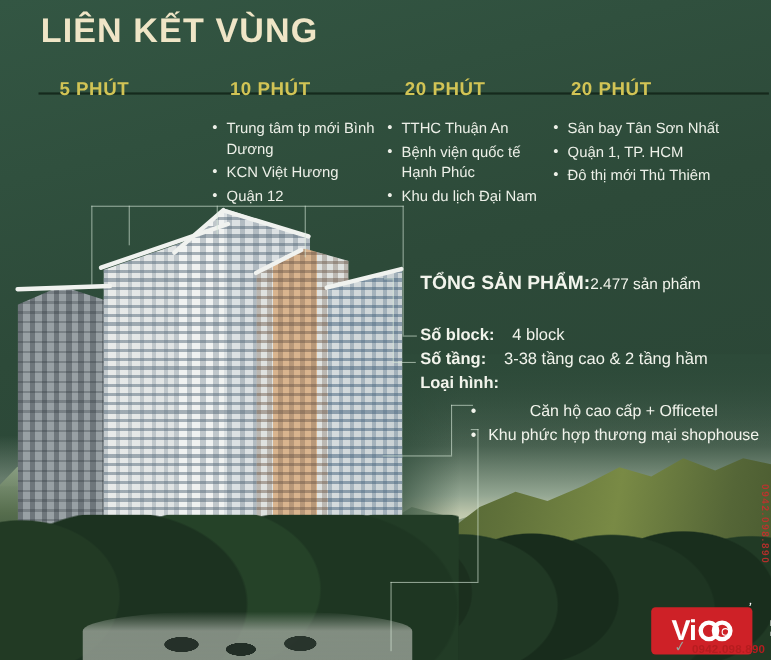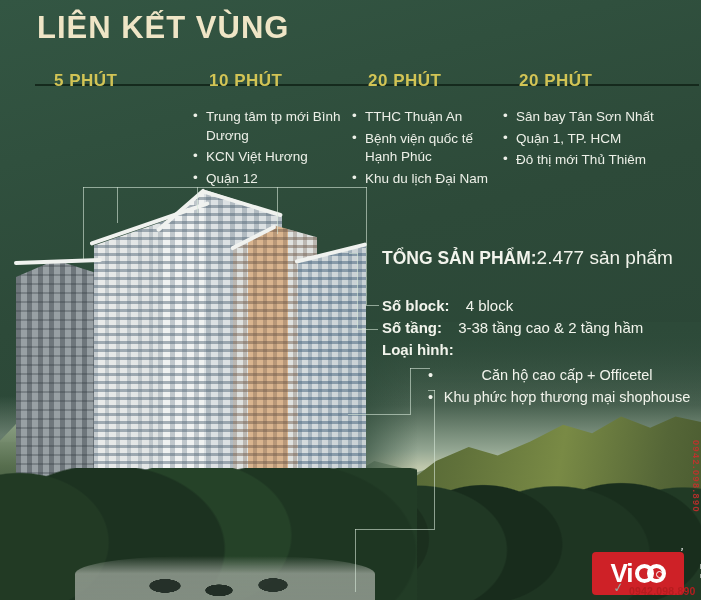--- a/index.html
+++ b/index.html
@@ -18,21 +18,21 @@
   .c4{left:503px;width:196px;}
   .col h2{margin:16px;font-size:17px;font-weight:bold;color:#d2c455;letter-spacing:.5px;}
   .col ul{list-style:none;margin:17px 0 0;padding:0;}
   .col li{position:relative;padding-left:13px;font-size:13.5px;line-height:1.38;color:#edf0e8;margin-bottom:3px;}
   .col li::before{content:"\2022";position:absolute;left:0;top:-1px;}
   .header-rule{left:35px;top:84px;width:664px;height:2px;background:#132619;opacity:.9;}
   
   .info{left:382px;top:247px;color:#f2f4ec;width:312px;}
   .info-total{display:flex;align-items:baseline;margin-bottom:29px;}
   .info-total .lbl{font-size:17.5px;font-weight:bold;}
-  .info-total .val{font-size:19px;}
+  .info-total .val{font-size:14px;}
   .info-row{margin-bottom:6px;font-size:15px;line-height:16px;}
   .info-row .lbl{font-weight:bold;}
   .info-row .val{margin-left:12px;}
   .info-types{list-style:none;margin:6px 0 0 46px;padding:0;text-align:center;}
   .info-types li{position:relative;padding-left:12px;font-size:14.5px;line-height:22px;}
   .info-types li::before{content:"\2022";position:absolute;left:0;}
   
   .ln{position:absolute;background:rgba(215,232,216,.6);}
   .l1{left:83px;top:187px;width:284px;height:1px;}
   .l2{left:83px;top:187px;width:1px;height:72px;}

